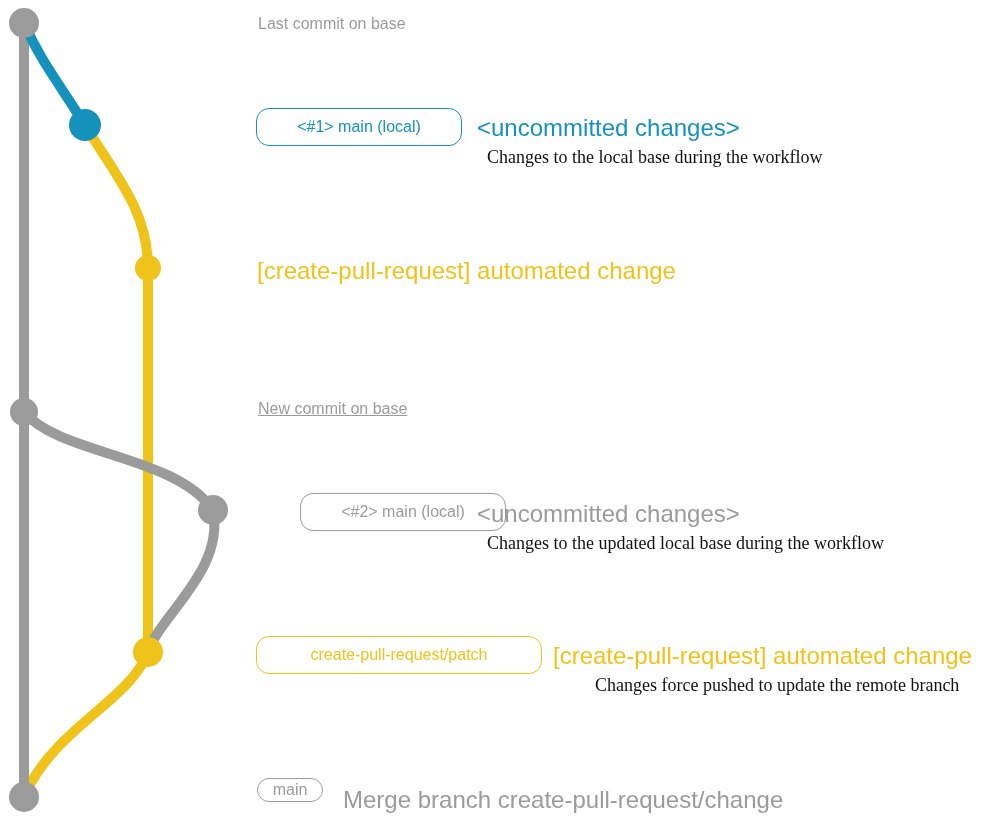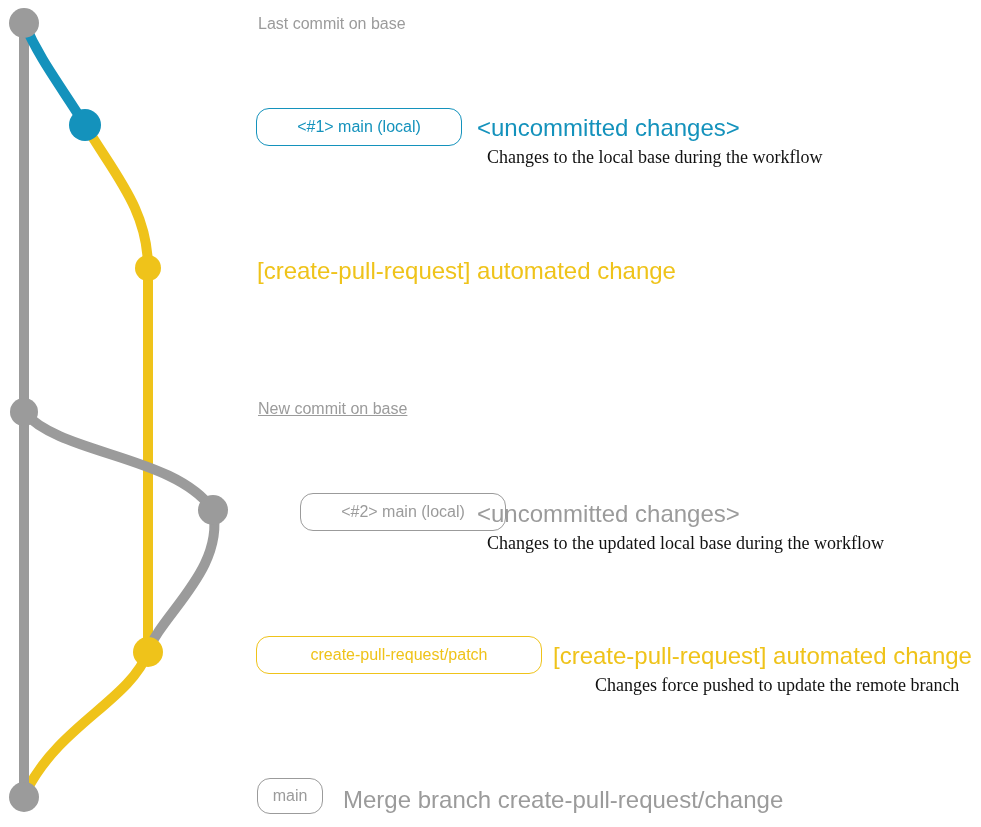--- a/index.html
+++ b/index.html
@@ -60,21 +60,21 @@
   #desc-unc1      { left: 487px; top: 147px; text-align: center; }
   #title-auto1    { left: 257px; top: 257px; }
   #desc-auto1     { left: 269px; top: 289px; }
   #caption-new    { left: 258px; top: 400px; text-decoration: underline; }
   #badge-main2    { left: 256px; top: 493px; width: 206px; height: 38px; margin-left: 44px; }
   #title-unc2     { left: 477px; top: 500px; }
   #desc-unc2      { left: 487px; top: 533px; }
   #badge-patch    { left: 256px; top: 636px; width: 286px; height: 38px; }
   #title-auto2    { left: 553px; top: 642px; }
   #desc-auto2     { left: 565px; top: 675px; margin-left: 30px; }
-  #badge-main-final { left: 257px; top: 778px; width: 66px; height: 36px; }
+  #badge-main-final { left: 257px; top: 778px; width: 66px; height: 24px; }
   #title-merge    { left: 343px; top: 786px; }
 </style>
 </head>
 <body>
 
 <div id="stage">
 
   <svg id="graph-svg" width="250" height="827" viewBox="0 0 250 827">
       <path d="M85,125 C115,175 148,210 148,268 L148,652" fill="none" stroke="#efc31a" stroke-width="10"></path>
       <path d="M148,652 C130,700 60,725 27,790" fill="none" stroke="#efc31a" stroke-width="10"></path>

